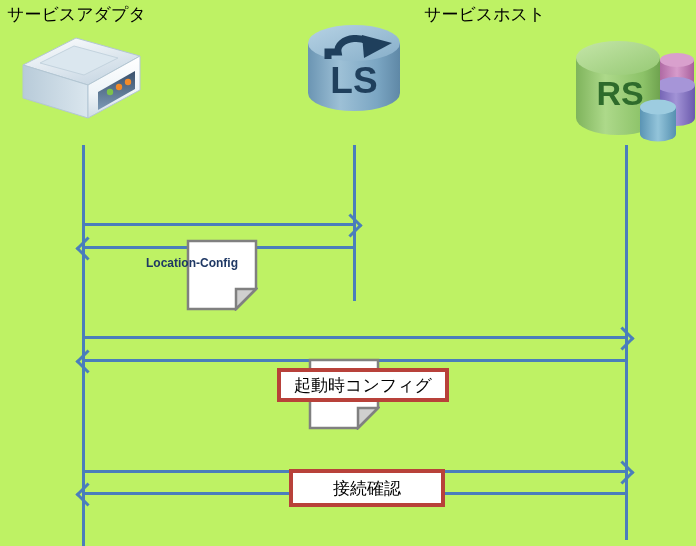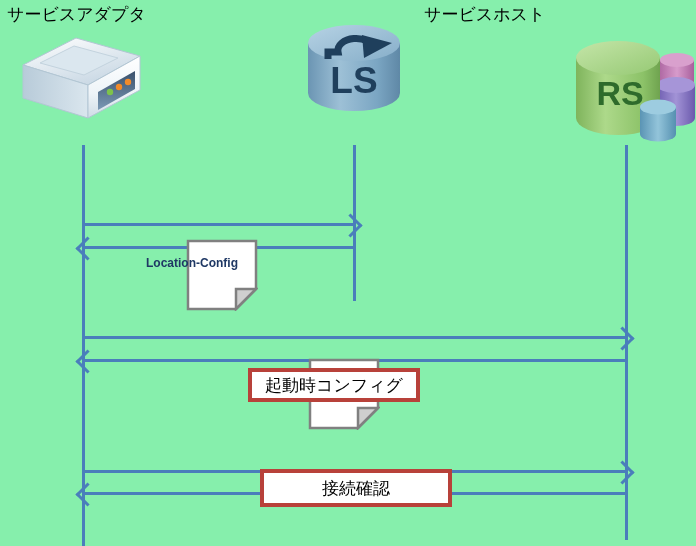--- a/index.html
+++ b/index.html
@@ -7,21 +7,21 @@
     padding: 0;
     background: #ffffff;
   }
   body {
     font-family: "Liberation Sans", "DejaVu Sans", sans-serif;
   }
   #canvas {
     position: relative;
     width: 696px;
     height: 546px;
-    background: #86efac;
+    background: #bef264;
     overflow: hidden;
   }
 
   
   .participant-label {
     position: absolute;
     font-size: 17px;
     color: #000000;
     white-space: nowrap;
     letter-spacing: 0px;
@@ -83,20 +83,21 @@
     background: #ffffff;
     border: 4px solid #b8413a;
     color: #000000;
     font-size: 17px;
     font-weight: 400;
     white-space: nowrap;
     display: flex;
     align-items: center;
     justify-content: center;
     box-sizing: border-box;
+    margin-left: 29px;
   }
 
   
   .node-icon { position: absolute; }
   .node-icon svg { display: block; }
 </style>
 </head>
 <body>
 
 <div id="canvas">
@@ -253,15 +254,15 @@
   <div class="msg-label-boxed" style="left:248px; top:368px; width:172px; height:34px;">起動時コンフィグ</div>
 
   <div class="msg" style="left:83px; top:470px; width:544px;">
     <span class="arrow-head right"></span>
   </div>
 
   <div class="msg" style="left:83px; top:492px; width:544px;">
     <span class="arrow-head left"></span>
   </div>
 
-  <div class="msg-label-boxed" style="left:260px; top:469px; width:192px; height:38px;">接続確認</div>
+  <div class="msg-label-boxed" style="left:260px; top:469px; width:156px; height:38px;">接続確認</div>
 
 </div>
 
 </body></html>

